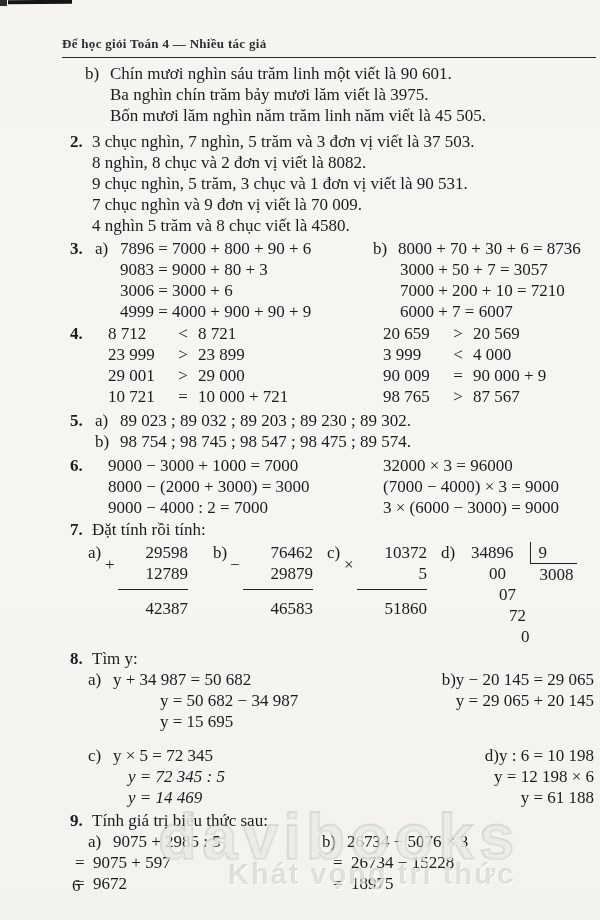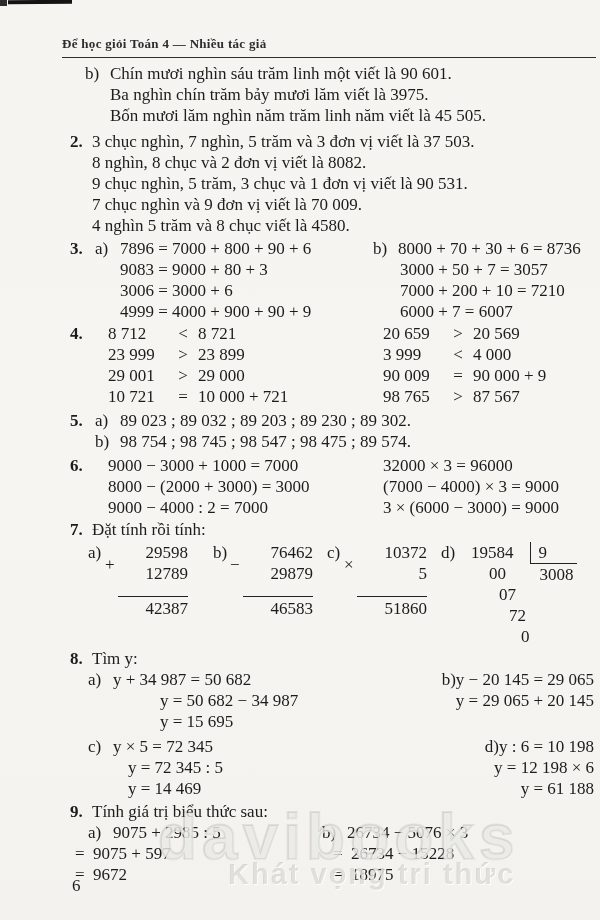--- a/index.html
+++ b/index.html
@@ -49,41 +49,41 @@
   .s6 .colA { width:275px; padding-left:38px; }
   .s6 .colB { flex:1; }
   
   .s7 { margin-top:1px; }
   .s7-title { padding-left:22px; }
   .calc-row { display:flex; padding-left:18px; margin-top:2px; }
   .calc { display:flex; }
   .calc-label { width:30px; }
   .calc-body { width:70px; text-align:right; position:relative; }
   .calc-op { position:absolute; left:-13px; top:12px; }
-  .calc-result { border-top:1.6px solid #222; margin-top:12px; padding-top:1px; }
+  .calc-result { border-top:1.6px solid #222; margin-top:5px; padding-top:8px; }
   .calc + .calc { margin-left:25px; }
   .calc-c { margin-left:14px !important; }
   .calc-d { margin-left:14px !important; }
   .div-body { display:flex; align-items:flex-start; }
   .div-left { min-width:50px; }
   .div-step0 { padding-left:18px; }
   .div-step1 { padding-left:28px; }
   .div-step2 { padding-left:38px; }
   .div-step3 { padding-left:50px; }
   .div-divisor { border-left:1.6px solid #222; border-bottom:1.6px solid #222; padding:0 30px 0 8px; }
   .div-quotient { padding-left:10px; }
   
   .s8 { margin-top:1px; }
   .s8-title { padding-left:22px; }
   .s8row { display:flex; }
   .s8row .qL { width:260px; padding-left:18px; }
   .s8row .qR { flex:1;text-align:right; }
-  .s8row + .s8row { margin-top:4px; }
+  .s8row + .s8row { margin-top:13px; }
   .eq-lg .el { padding-left:72px; }
-  .eq-smL .el { padding-left:40px; }
+  .eq-smL .el { padding-left:40px;font-style:italic; }
   .eq-smR .el { padding-left:48px; }
   
   .s9 { margin-top:2px; }
   .s9-title { padding-left:22px; }
   .s9row { display:flex; }
   .s9row .bA { width:247px; padding-left:5px; }
   .s9row .bA .first { padding-left:13px; }
   .s9row .bB { flex:1; }
   .s9row .bB .el { padding-left:11px; }
   
@@ -212,21 +212,21 @@
             <div class="t">10372</div>
             <div class="t">5</div>
             <div class="calc-result t">51860</div>
           </div>
         </div>
 
         <div class="calc calc-d">
           <span class="calc-label t">d)</span>
           <div class="div-body">
             <div class="div-left">
-              <div class="t">19584</div>
+              <div class="t">34896</div>
               <div class="div-step0 t">00</div>
               <div class="div-step1 t">07</div>
               <div class="div-step2 t">72</div>
               <div class="div-step3 t">0</div>
             </div>
             <div class="div-right">
               <div class="div-divisor t">9</div>
               <div class="div-quotient t">3008</div>
             </div>
           </div>

